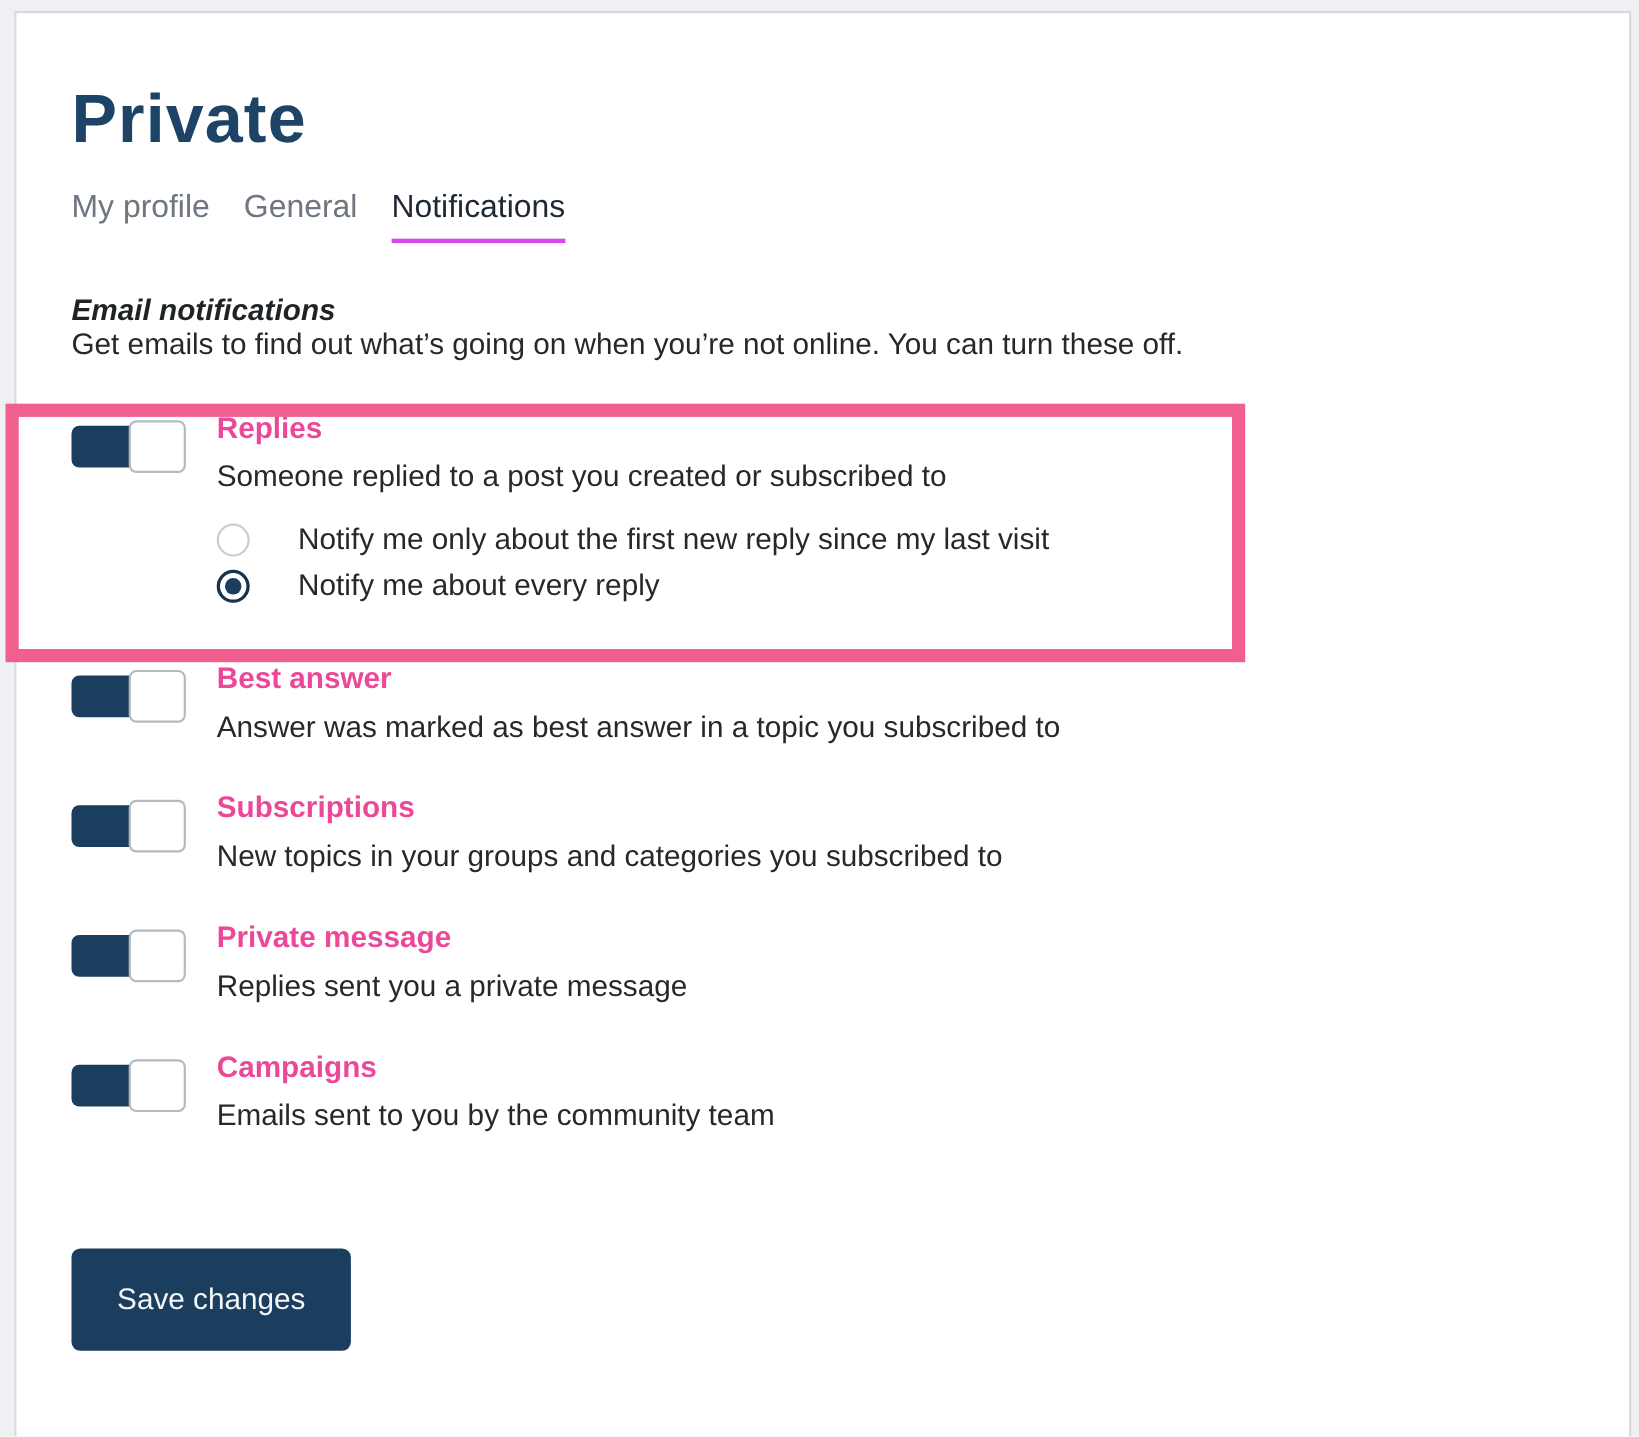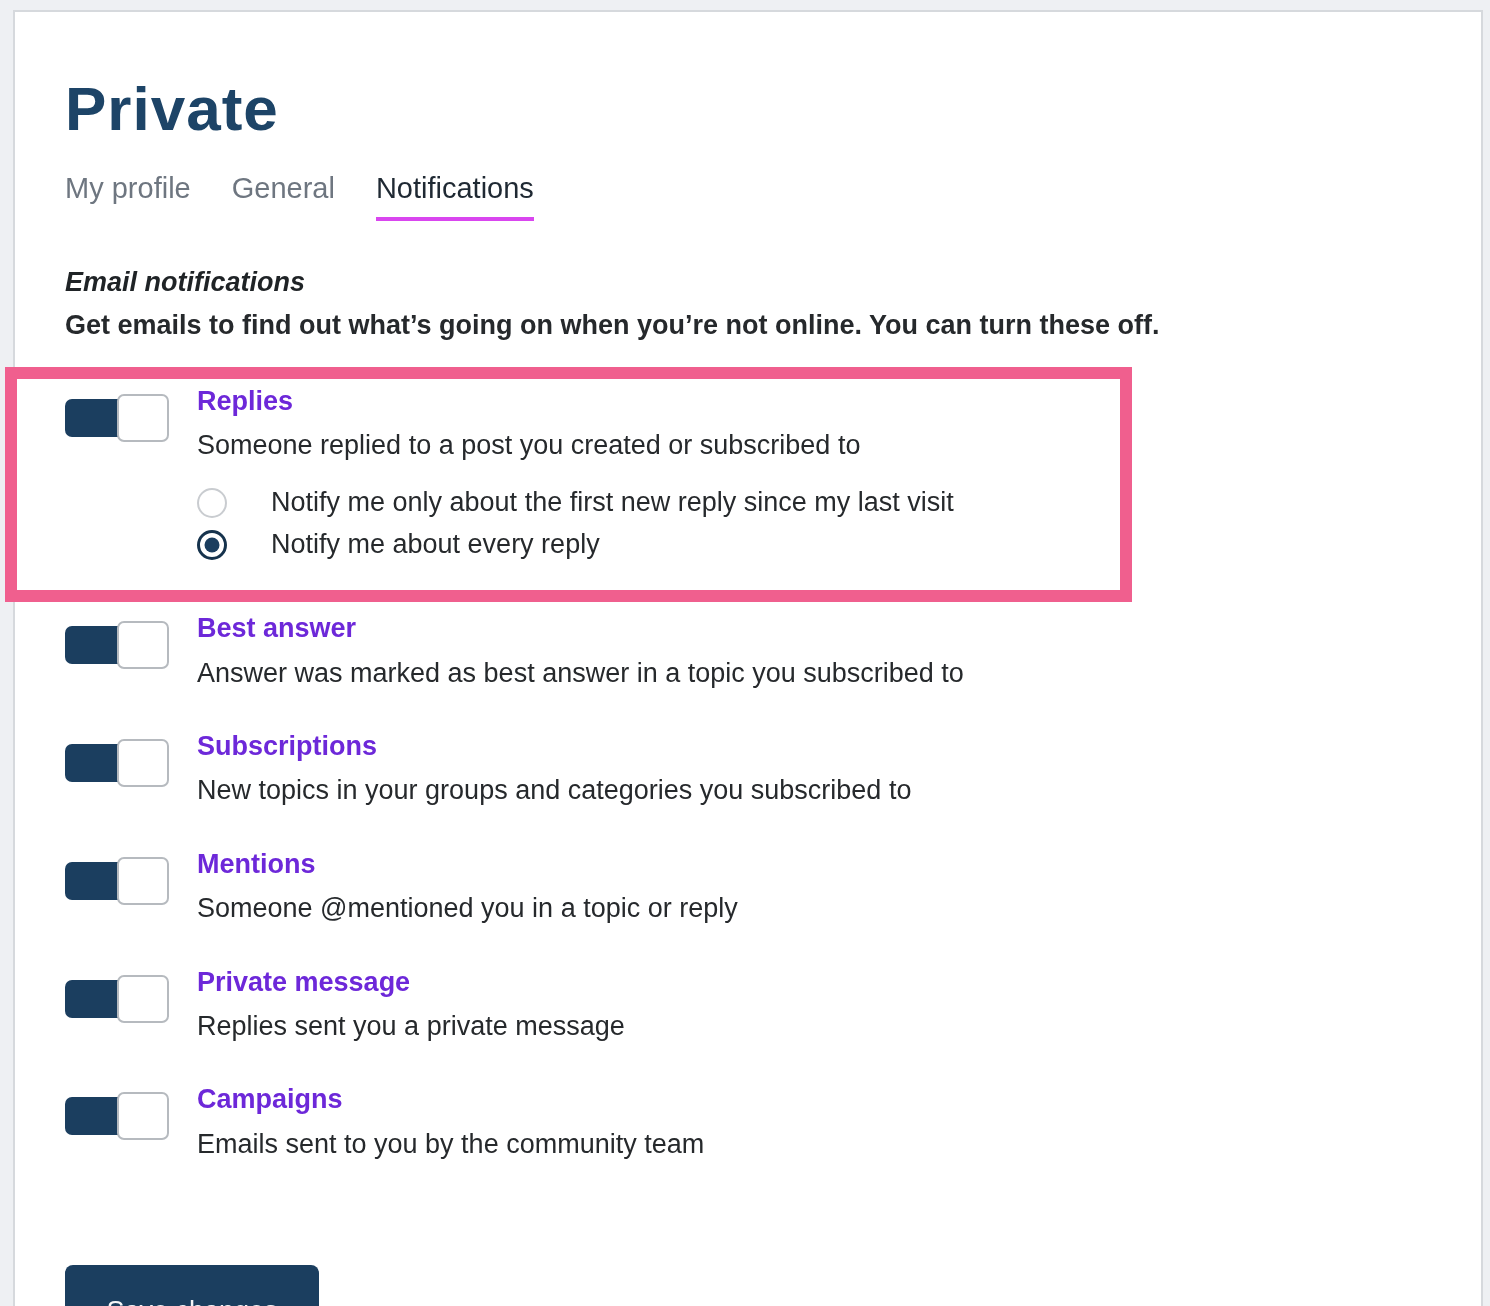--- a/index.html
+++ b/index.html
@@ -21,21 +21,21 @@
   }
   .page-title {
     font-size:62px;
     font-weight:700;
     color:#1d4467;
     letter-spacing:1px;
     line-height:1.25;
   }
   .tabs {
     display:flex;
-    gap:41px;
+    gap:31px;
     margin-top:24px;
     font-size:29px;
   }
   .tab {
     color:#6e7680;
     padding-bottom:12px;
     cursor:pointer;
     border-bottom:4px solid transparent;
   }
   .tab.active {
@@ -43,24 +43,22 @@
     border-bottom:4px solid #d946ef;
   }
   .section-heading {
     margin-top:46px;
     font-size:27px;
     font-weight:700;
     color:#1f2326;
     font-style:italic;
   }
   .section-desc {
-    margin-top:12px;
-    font-size:27px;
-    color:#26292c;
-    font-weight:bold;
+    font-size:27px;
+    color:#26292c;
   }
   .rows { margin-top:44px; }
   .row {
     display:flex;
     align-items:flex-start;
     margin-bottom:41px;
   }
   .toggle {
     position:relative;
     width:104px; height:48px;
@@ -80,21 +78,21 @@
     right:0; top:0;
     width:52px; height:48px;
     background:#ffffff;
     border:2px solid #b6babf;
     border-radius:7px;
   }
   .row-text { margin-left:28px; }
   .row-title {
     font-size:27px;
     font-weight:700;
-    color:#6d28d9;
+    color:#ec4899;
     line-height:1.2;
   }
   .row-desc {
     margin-top:12px;
     font-size:27px;
     color:#26292c;
     line-height:1.2;
   }
   .radio-group { margin-top:26px; }
   .radio-option {
@@ -206,30 +204,20 @@
       <div class="toggle">
         <div class="track"></div>
         <div class="knob"></div>
       </div>
       <div class="row-text">
         <div class="row-title">Subscriptions</div>
         <div class="row-desc">New topics in your groups and categories you subscribed to</div>
       </div>
     </div>
 
-    <div class="row">
-      <div class="toggle">
-        <div class="track"></div>
-        <div class="knob"></div>
-      </div>
-      <div class="row-text">
-        <div class="row-title">Mentions</div>
-        <div class="row-desc">Someone @mentioned you in a topic or reply</div>
-      </div>
-    </div>
 
     <div class="row">
       <div class="toggle">
         <div class="track"></div>
         <div class="knob"></div>
       </div>
       <div class="row-text">
         <div class="row-title">Private message</div>
         <div class="row-desc">Replies sent you a private message</div>
       </div>

